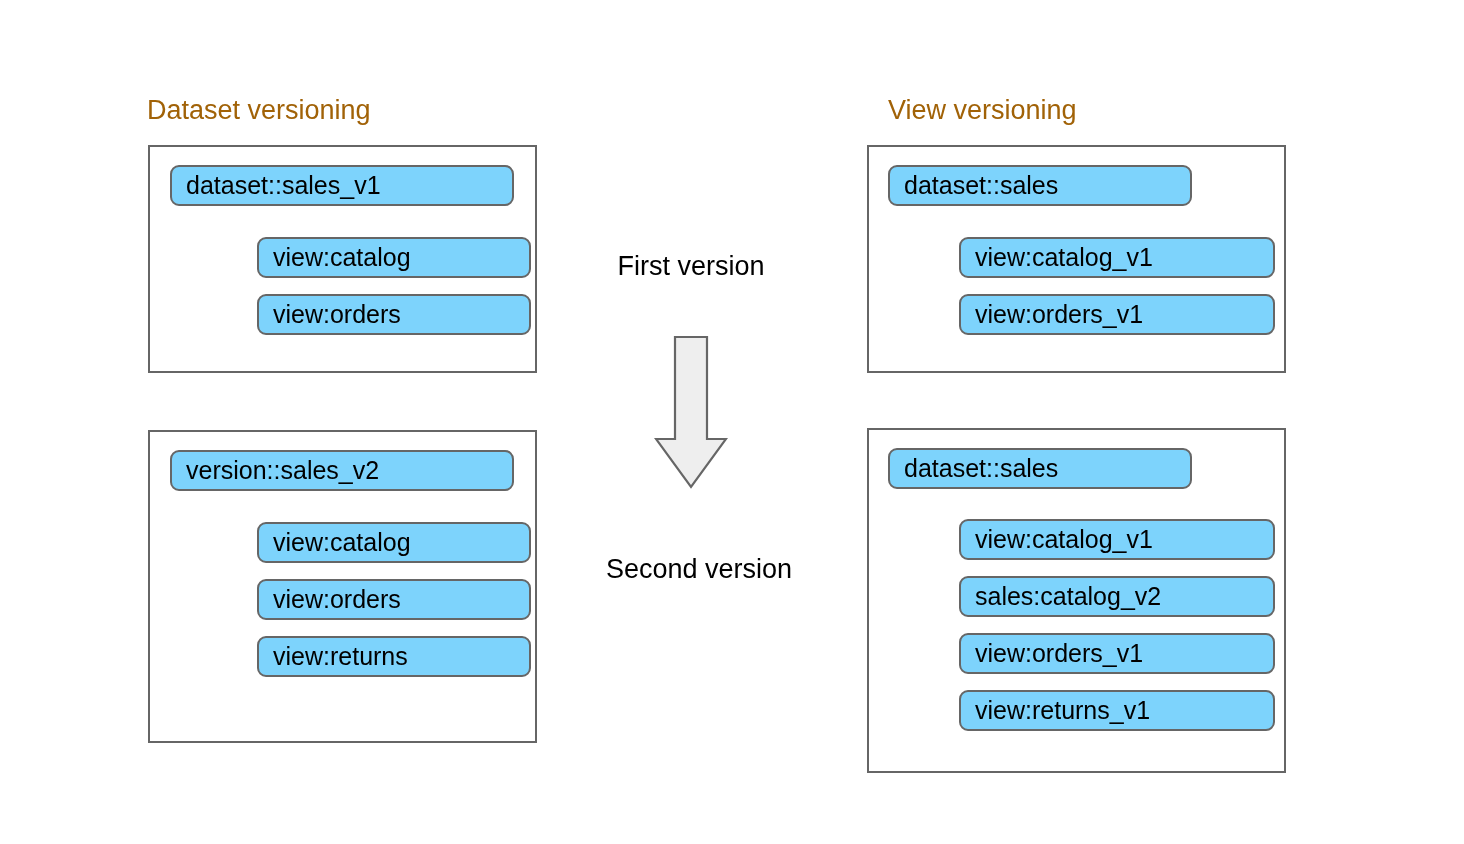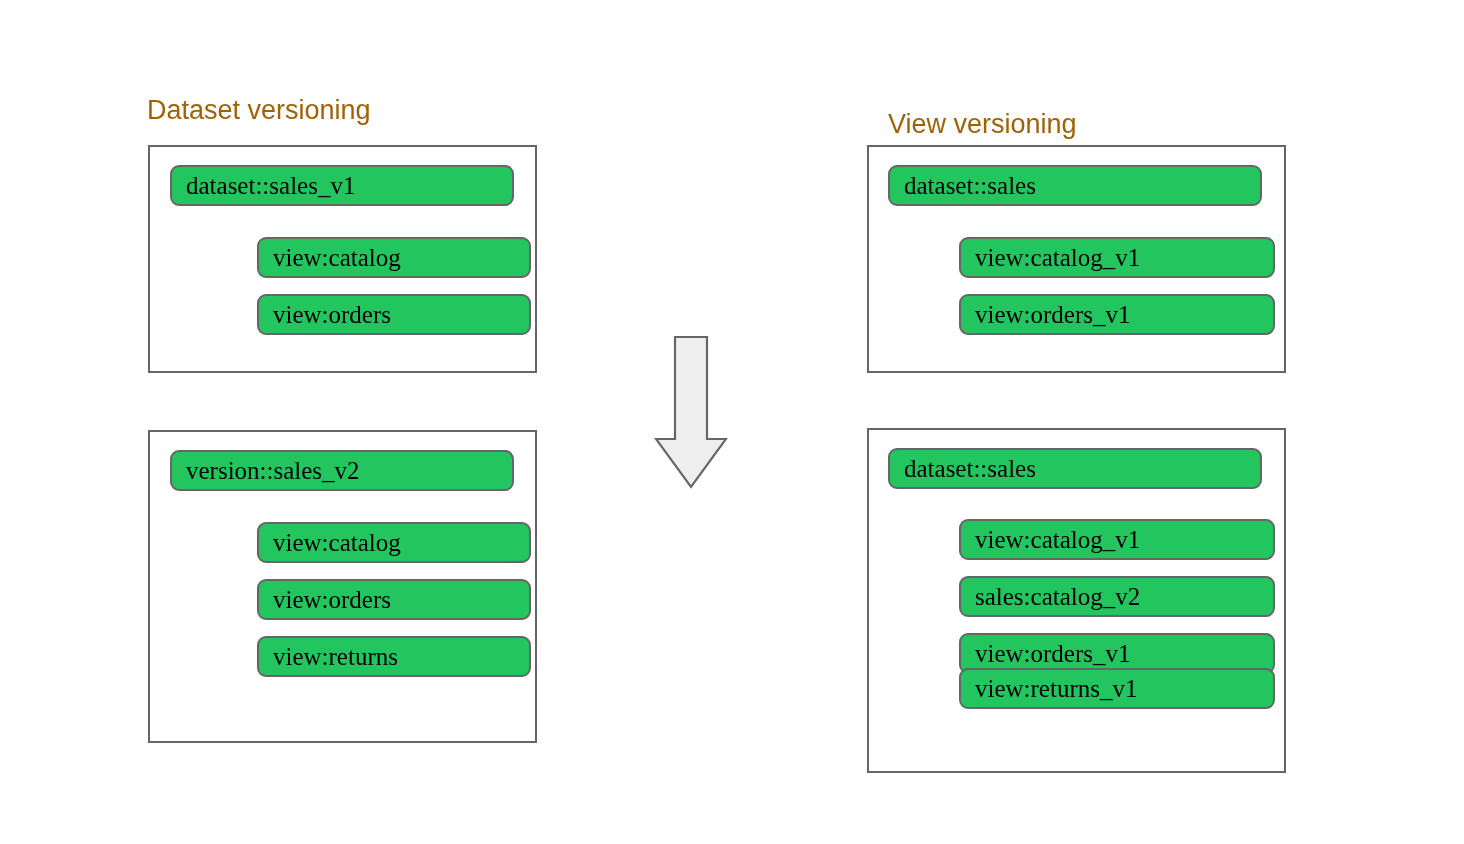--- a/index.html
+++ b/index.html
@@ -23,59 +23,59 @@
   
   .col-title {
     position: absolute;
     font-size: 27px;
     line-height: 32px;
     color: #a16207;
     white-space: nowrap;
     font-family: "Liberation Sans", sans-serif;
   }
   #title-left  { left: 147px; top: 94px; }
-  #title-right { left: 888px; top: 108px; }
+  #title-right { left: 888px; top: 94px; }
 
   
   .group-box {
     position: absolute;
     box-sizing: border-box;
     background: #ffffff;
     border: 2px solid #666666;
   }
   #group-ds-v1 { left: 148px;  top: 145px; width: 389px; height: 228px; }
   #group-ds-v2 { left: 148px;  top: 430px; width: 389px; height: 313px; }
   #group-vw-v1 { left: 867px;  top: 145px; width: 419px; height: 228px; }
   #group-vw-v2 { left: 867px;  top: 428px; width: 419px; height: 345px; }
 
   
   .pill {
     position: absolute;
     box-sizing: border-box;
-    background: #22c55e;
+    background: #7dd3fc;
     border: 2px solid #666666;
     border-radius: 9px;
     font-size: 25px;
     line-height: 37px;
     height: 41px;
     color: #000000;
     white-space: nowrap;
     padding: 12px 14px;
     display: flex;
     align-items: center;
-    font-family: Liberation Serif, serif;
+    font-family: Liberation Sans, sans-serif;
   }
   .pill.dataset { }
   .pill.view { }
 
   
   .col-left .pill.dataset { left: 170px; width: 344px; }
   .col-left .pill.view    { left: 257px; width: 274px; }
   
-  .col-right .pill.dataset { left: 888px; width: 374px; }
+  .col-right .pill.dataset { left: 888px; width: 304px; }
   .col-right .pill.view    { left: 959px; width: 316px; }
 
   
   #arrow-wrap {
     position: absolute;
     left: 654px;
     top: 336px;
     width: 74px;
     height: 154px;
   }
@@ -115,27 +115,29 @@
 
     <div class="pill dataset" style="top:450px;">version::sales_v2</div>
 
     <div class="pill view" style="top:522px;">view:catalog</div>
 
     <div class="pill view" style="top:579px;">view:orders</div>
 
     <div class="pill view" style="top:636px;">view:returns</div>
   </div>
 
+  <div class="center-caption" id="caption-first">First version</div>
 
   <div id="arrow-wrap">
     <svg width="74" height="154" viewBox="0 0 74 154" xmlns="http://www.w3.org/2000/svg">
       <polygon points="21,1 53,1 53,103 72,103 37,151 2,103 21,103" fill="#eeeeee" stroke="#666666" stroke-width="2.2" stroke-linejoin="miter"></polygon>
     </svg>
   </div>
 
+  <div class="center-caption" id="caption-second">Second version</div>
 
   <div class="col-right">
 
     <div class="col-title" id="title-right">View versioning</div>
 
     <div class="group-box" id="group-vw-v1"></div>
 
     <div class="pill dataset" style="top:165px;">dataset::sales</div>
 
     <div class="pill view" style="top:237px;">view:catalog_v1</div>
@@ -145,16 +147,16 @@
     <div class="group-box" id="group-vw-v2"></div>
 
     <div class="pill dataset" style="top:448px;">dataset::sales</div>
 
     <div class="pill view" style="top:519px;">view:catalog_v1</div>
 
     <div class="pill view" style="top:576px;">sales:catalog_v2</div>
 
     <div class="pill view" style="top:633px;">view:orders_v1</div>
 
-    <div class="pill view" style="top:668px;">view:returns_v1</div>
+    <div class="pill view" style="top:690px;">view:returns_v1</div>
   </div>
 
 </div>
 
 </body></html>

